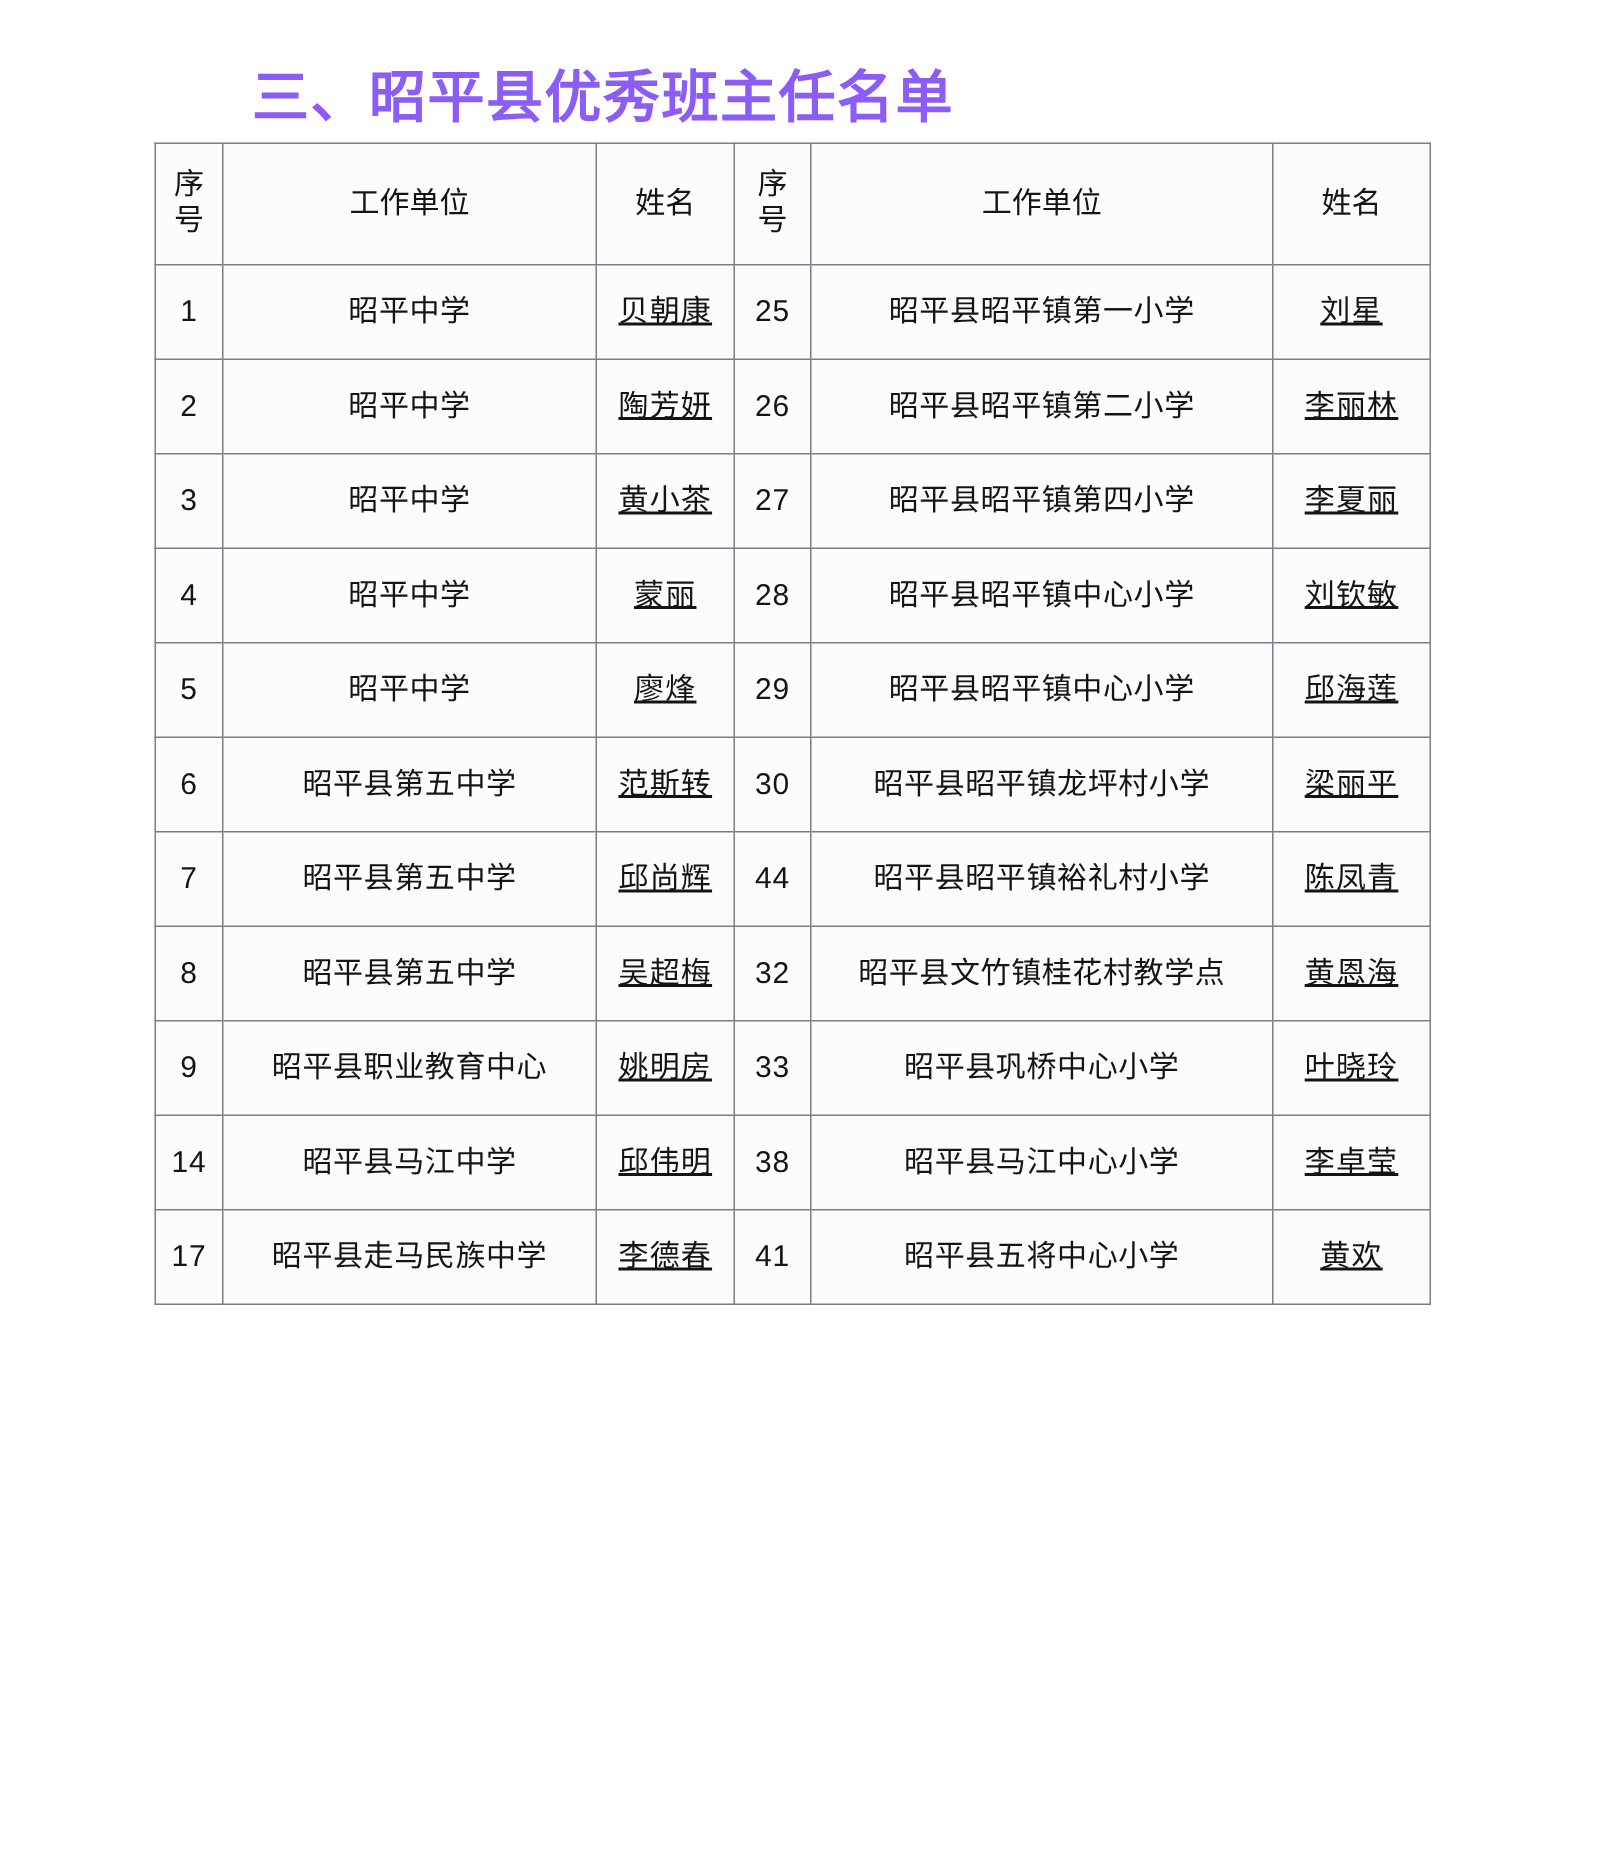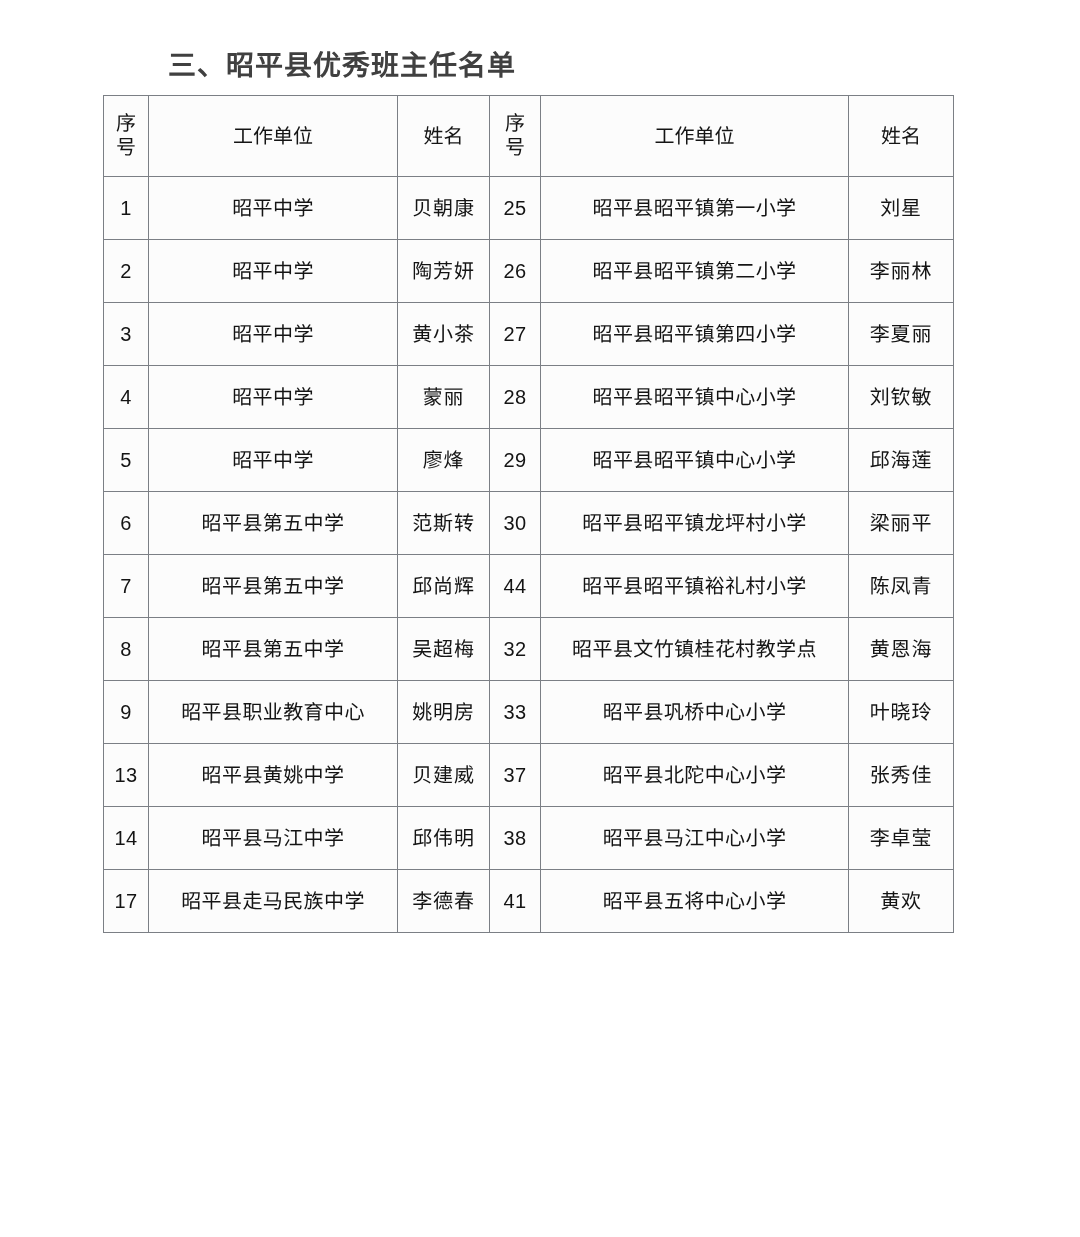--- a/index.html
+++ b/index.html
@@ -21,25 +21,25 @@
     position: relative;
     width: 1080px;
     height: 1237px;
     background: #ffffff;
   }
 
   .doc-title {
     position: absolute;
     left: 168px;
     top: 46px;
-    font-size: 28px;
+    font-size: 38px;
     font-weight: bold;
     letter-spacing: 1px;
     line-height: 40px;
-    color: #404040;
+    color: #8b5cf6;
     white-space: nowrap;
   }
 
   .table-wrap {
     position: absolute;
     left: 103px;
     top: 95px;
     width: 850px;
   }
 
@@ -81,21 +81,21 @@
   .stacked {
     display: inline-block;
     line-height: 1.18;
     font-size: 20px;
   }
   .stacked span { display: block; }
 
   .num { font-size: 21px; letter-spacing: 0.5px; }
 
   .u-text { font-size: 20px; letter-spacing: 0.4px; }
-  .n-text { font-size: 20px; letter-spacing: 0.8px; }
+  .n-text { font-size: 20px; letter-spacing: 0.8px; text-decoration: underline; }
 </style>
 </head>
 <body>
 
 <div class="page">
 
   <div class="doc-title">三、昭平县优秀班主任名单</div>
 
   <div class="table-wrap">
     <table class="roster">
@@ -194,28 +194,20 @@
           </tr>
           <tr>
             <td class="num">9</td>
             <td class="u-text">昭平县职业教育中心</td>
             <td class="n-text">姚明房</td>
             <td class="num">33</td>
             <td class="u-text">昭平县巩桥中心小学</td>
             <td class="n-text">叶晓玲</td>
           </tr>
           <tr>
-            <td class="num">13</td>
-            <td class="u-text">昭平县黄姚中学</td>
-            <td class="n-text">贝建威</td>
-            <td class="num">37</td>
-            <td class="u-text">昭平县北陀中心小学</td>
-            <td class="n-text">张秀佳</td>
-          </tr>
-          <tr>
             <td class="num">14</td>
             <td class="u-text">昭平县马江中学</td>
             <td class="n-text">邱伟明</td>
             <td class="num">38</td>
             <td class="u-text">昭平县马江中心小学</td>
             <td class="n-text">李卓莹</td>
           </tr>
           <tr>
             <td class="num">17</td>
             <td class="u-text">昭平县走马民族中学</td>

